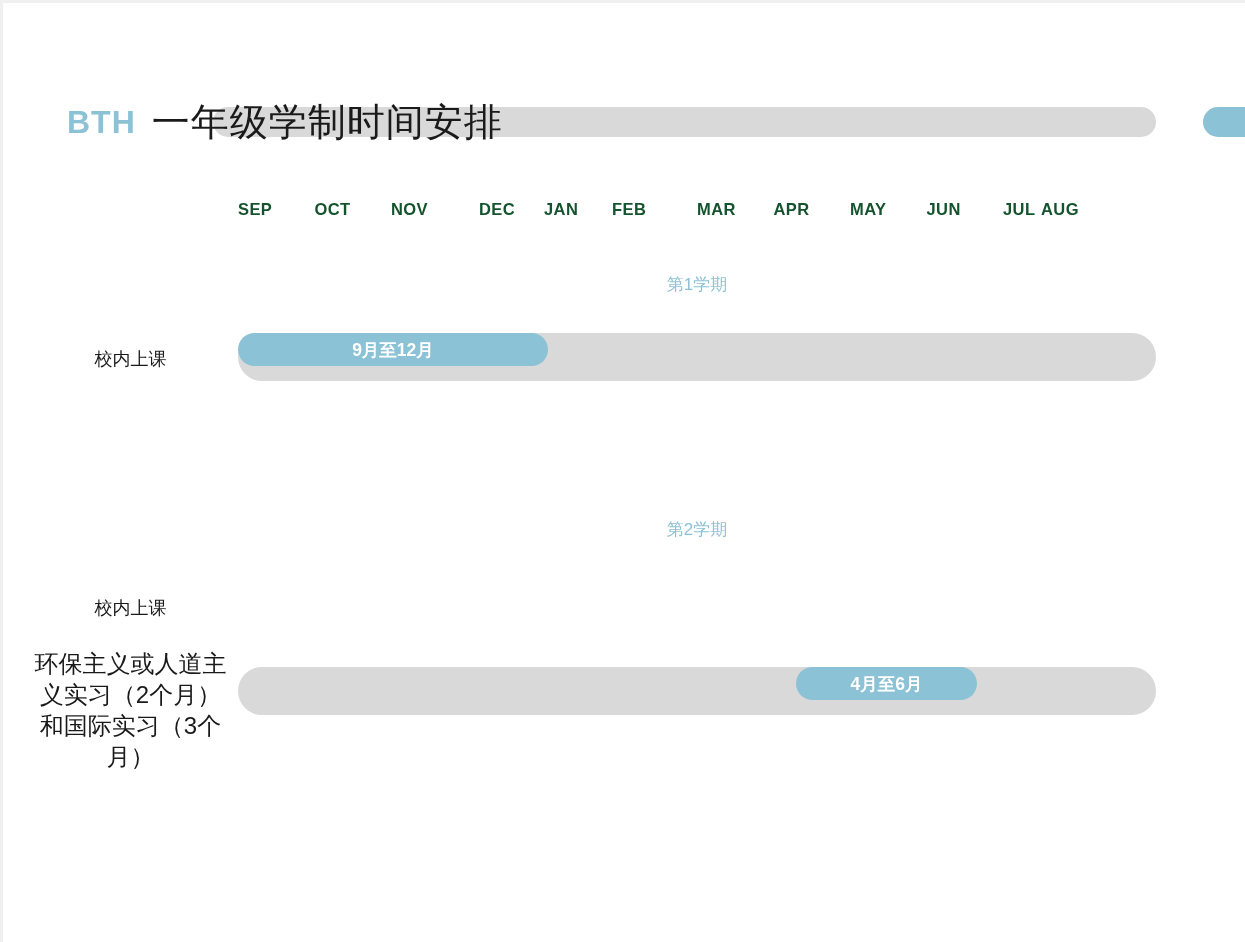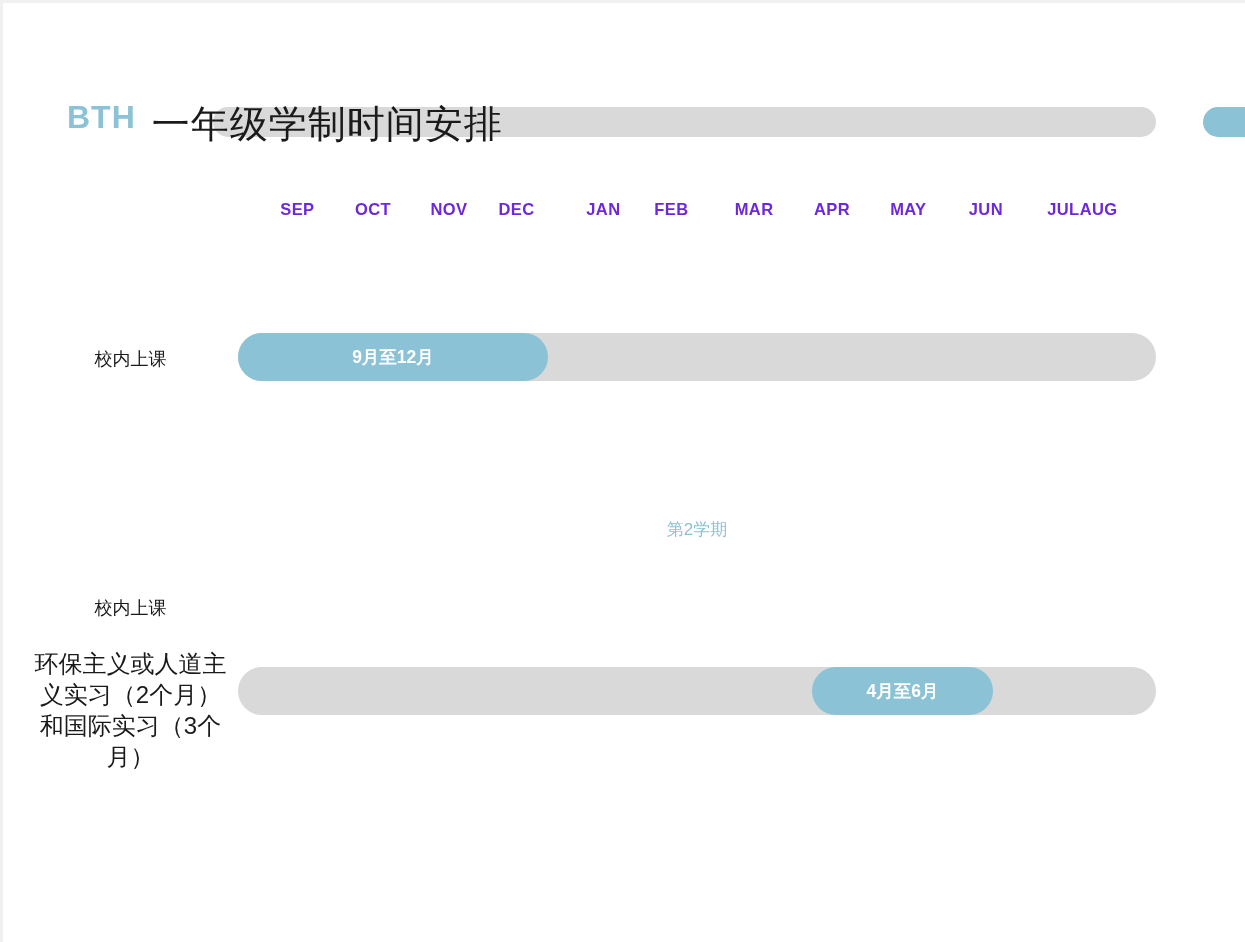--- a/index.html
+++ b/index.html
@@ -51,21 +51,21 @@
     height: 30px;
     background: #8cc2d6;
     border-radius: 15px;
   }
   #title-text {
     position: absolute;
     left: 64px;
     top: 96px;
     height: 46px;
     display: flex;
-    align-items: flex-start;
+    align-items: center;
     white-space: nowrap;
   }
   #brand {
     font-size: 32px;
     font-weight: bold;
     color: #8cc2d6;
     letter-spacing: 1px;
   }
   #heading {
     font-size: 38px;
@@ -80,24 +80,24 @@
     position: absolute;
     left: 235px;
     top: 197px;
     width: 918px;
     height: 32px;
   }
   .month {
     position: absolute;
     top: 0;
     width: 76.5px;
-    text-align: right;
+    text-align: left;
     font-size: 16.5px;
     font-weight: bold;
-    color: #6d28d9;
+    color: #14532d;
     letter-spacing: 0.4px;
   }
 
   
   .semester-title {
     position: absolute;
     left: 235px;
     width: 918px;
     text-align: center;
     font-size: 17px;
@@ -141,21 +141,21 @@
     left: 235px;
     top: 0;
     width: 918px;
     height: 48px;
     background: #d9d9d9;
     border-radius: 24px;
   }
   .bar {
     position: absolute;
     top: 0;
-    height: 48px;
+    height: 33px;
     background: #8cc2d6;
     border-radius: 24px;
     display: flex;
     align-items: center;
     justify-content: center;
     box-sizing: border-box;
   }
   .bar-label {
     font-size: 17.5px;
     font-weight: bold;
@@ -176,49 +176,50 @@
 
   <div id="title-text">
     <span id="brand">BTH</span>
     <span id="heading">一年级学制时间安排</span>
   </div>
 
   <div id="months">
     <div class="month" style="left:0px">SEP</div>
     <div class="month" style="left:76.5px">OCT</div>
     <div class="month" style="left:153px">NOV</div>
-    <div class="month" style="left:220px">DEC</div>
+    <div class="month" style="left:241px">DEC</div>
     <div class="month" style="left:306px">JAN</div>
     <div class="month" style="left:374px">FEB</div>
     <div class="month" style="left:459px">MAR</div>
     <div class="month" style="left:535.5px">APR</div>
     <div class="month" style="left:612px">MAY</div>
     <div class="month" style="left:688.5px">JUN</div>
     <div class="month" style="left:765px">JUL</div>
     <div class="month" style="left:803px">AUG</div>
   </div>
 
+  <div class="semester-title" id="sem1-title">第1学期</div>
 
   <div class="row" id="row-1">
     <div class="row-label">校内上课</div>
     <div class="track">
       <div class="bar" style="left:0px;width:310px;">
         <span class="bar-label">9月至12月</span>
       </div>
     </div>
   </div>
 
   <div class="semester-title" id="sem2-title">第2学期</div>
 
   <div class="row" id="row-2">
     <div class="row-label">校内上课</div>
   </div>
 
   <div class="row" id="row-3">
     <div class="row-label">环保主义或人道主义实习（2个月）和国际实习（3个月）</div>
     <div class="track">
-      <div class="bar" style="left:574px;width:181px;">
+      <div class="bar" style="left:558px;width:181px;">
         <span class="bar-label">4月至6月</span>
       </div>
     </div>
   </div>
 
 </div>
 
 </body></html>

